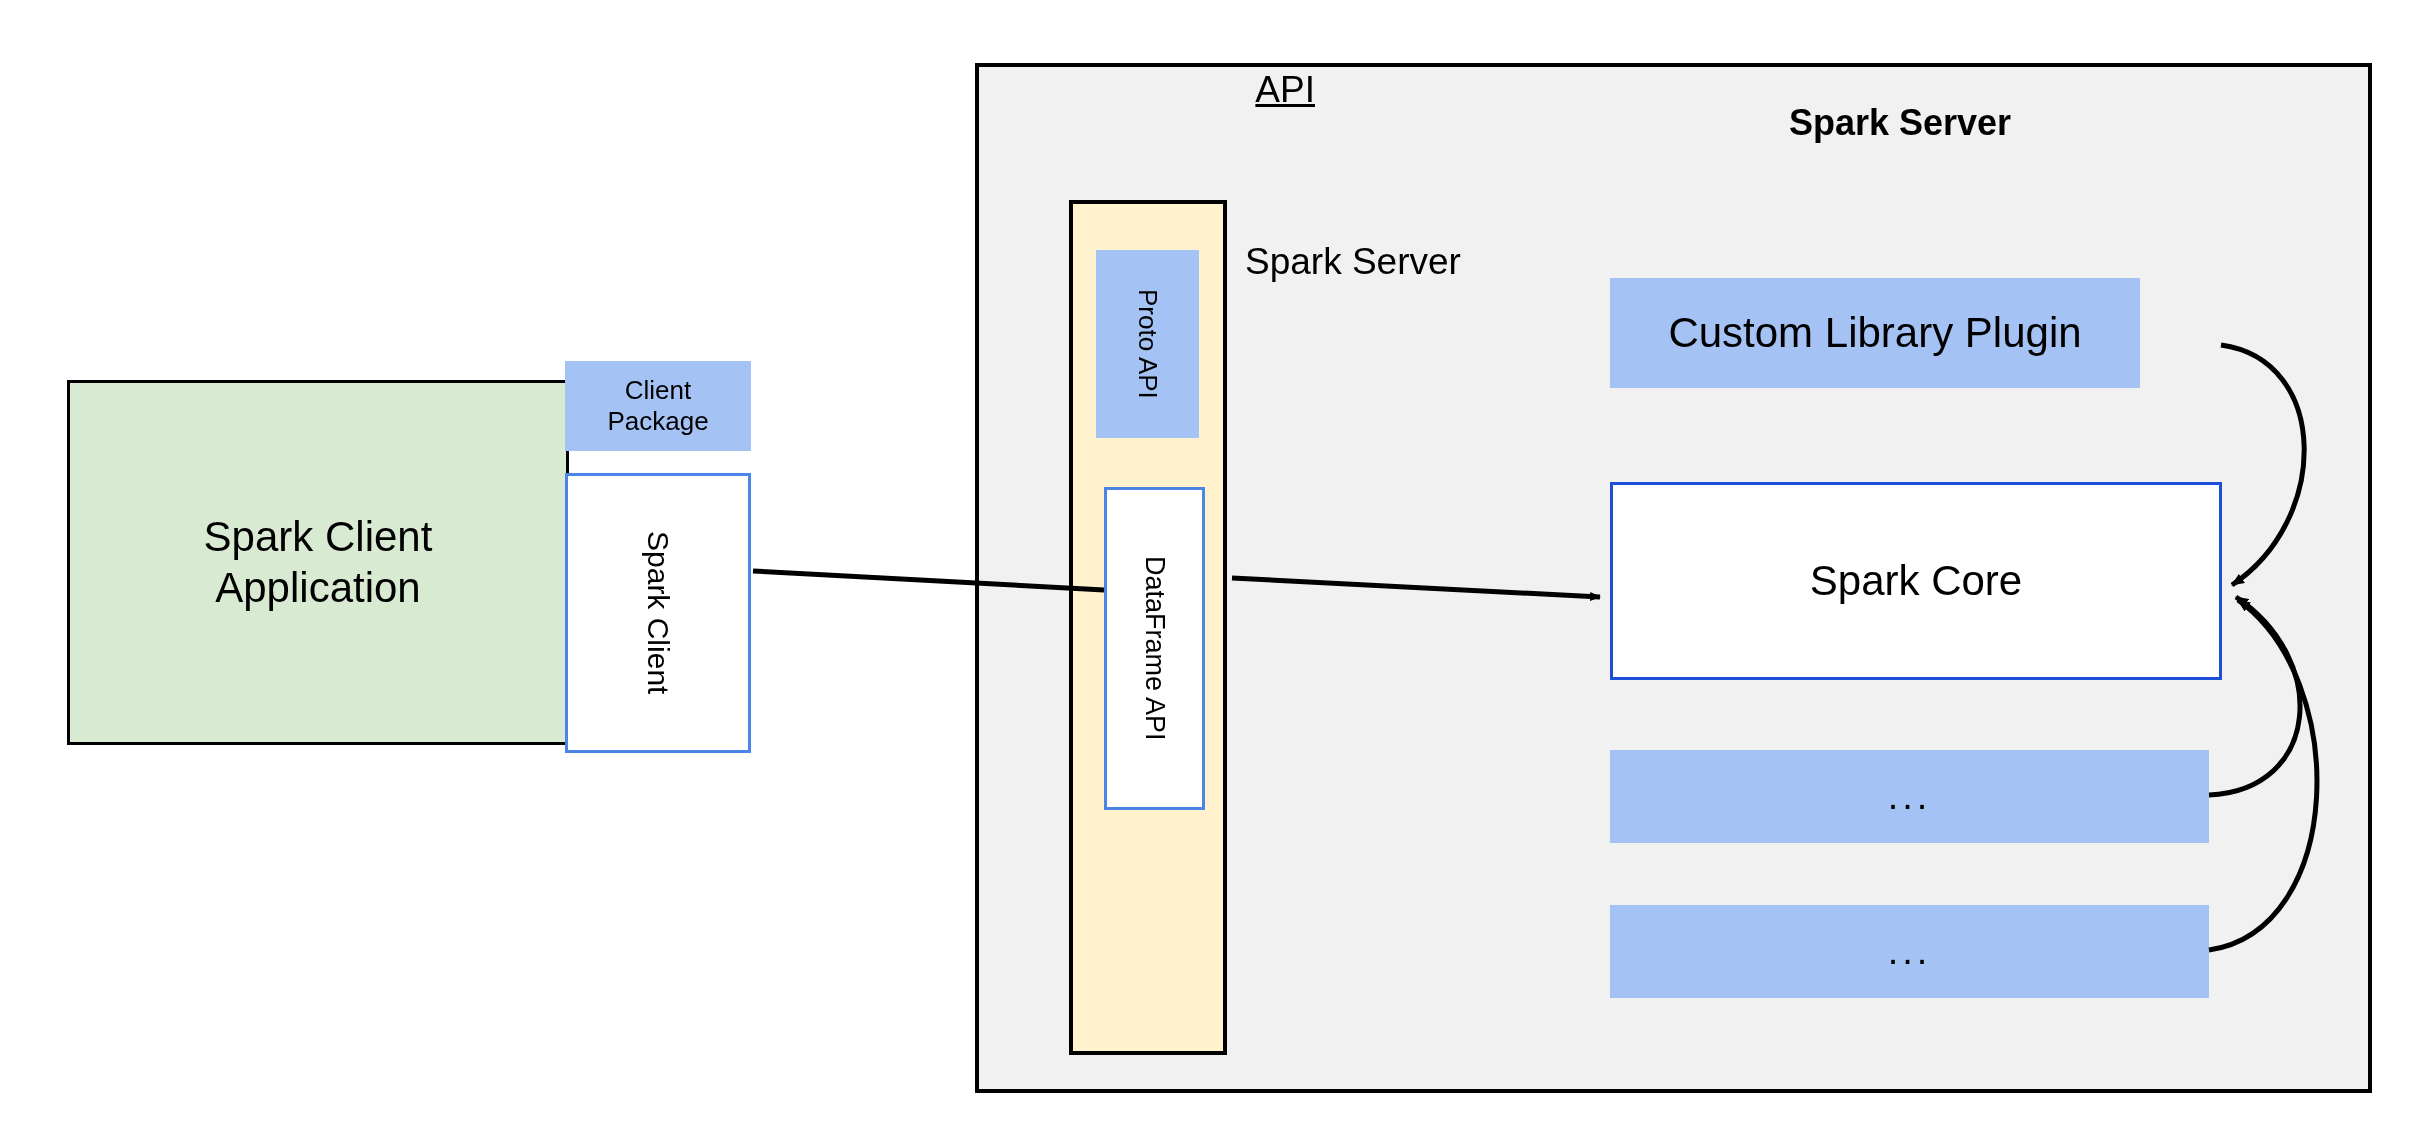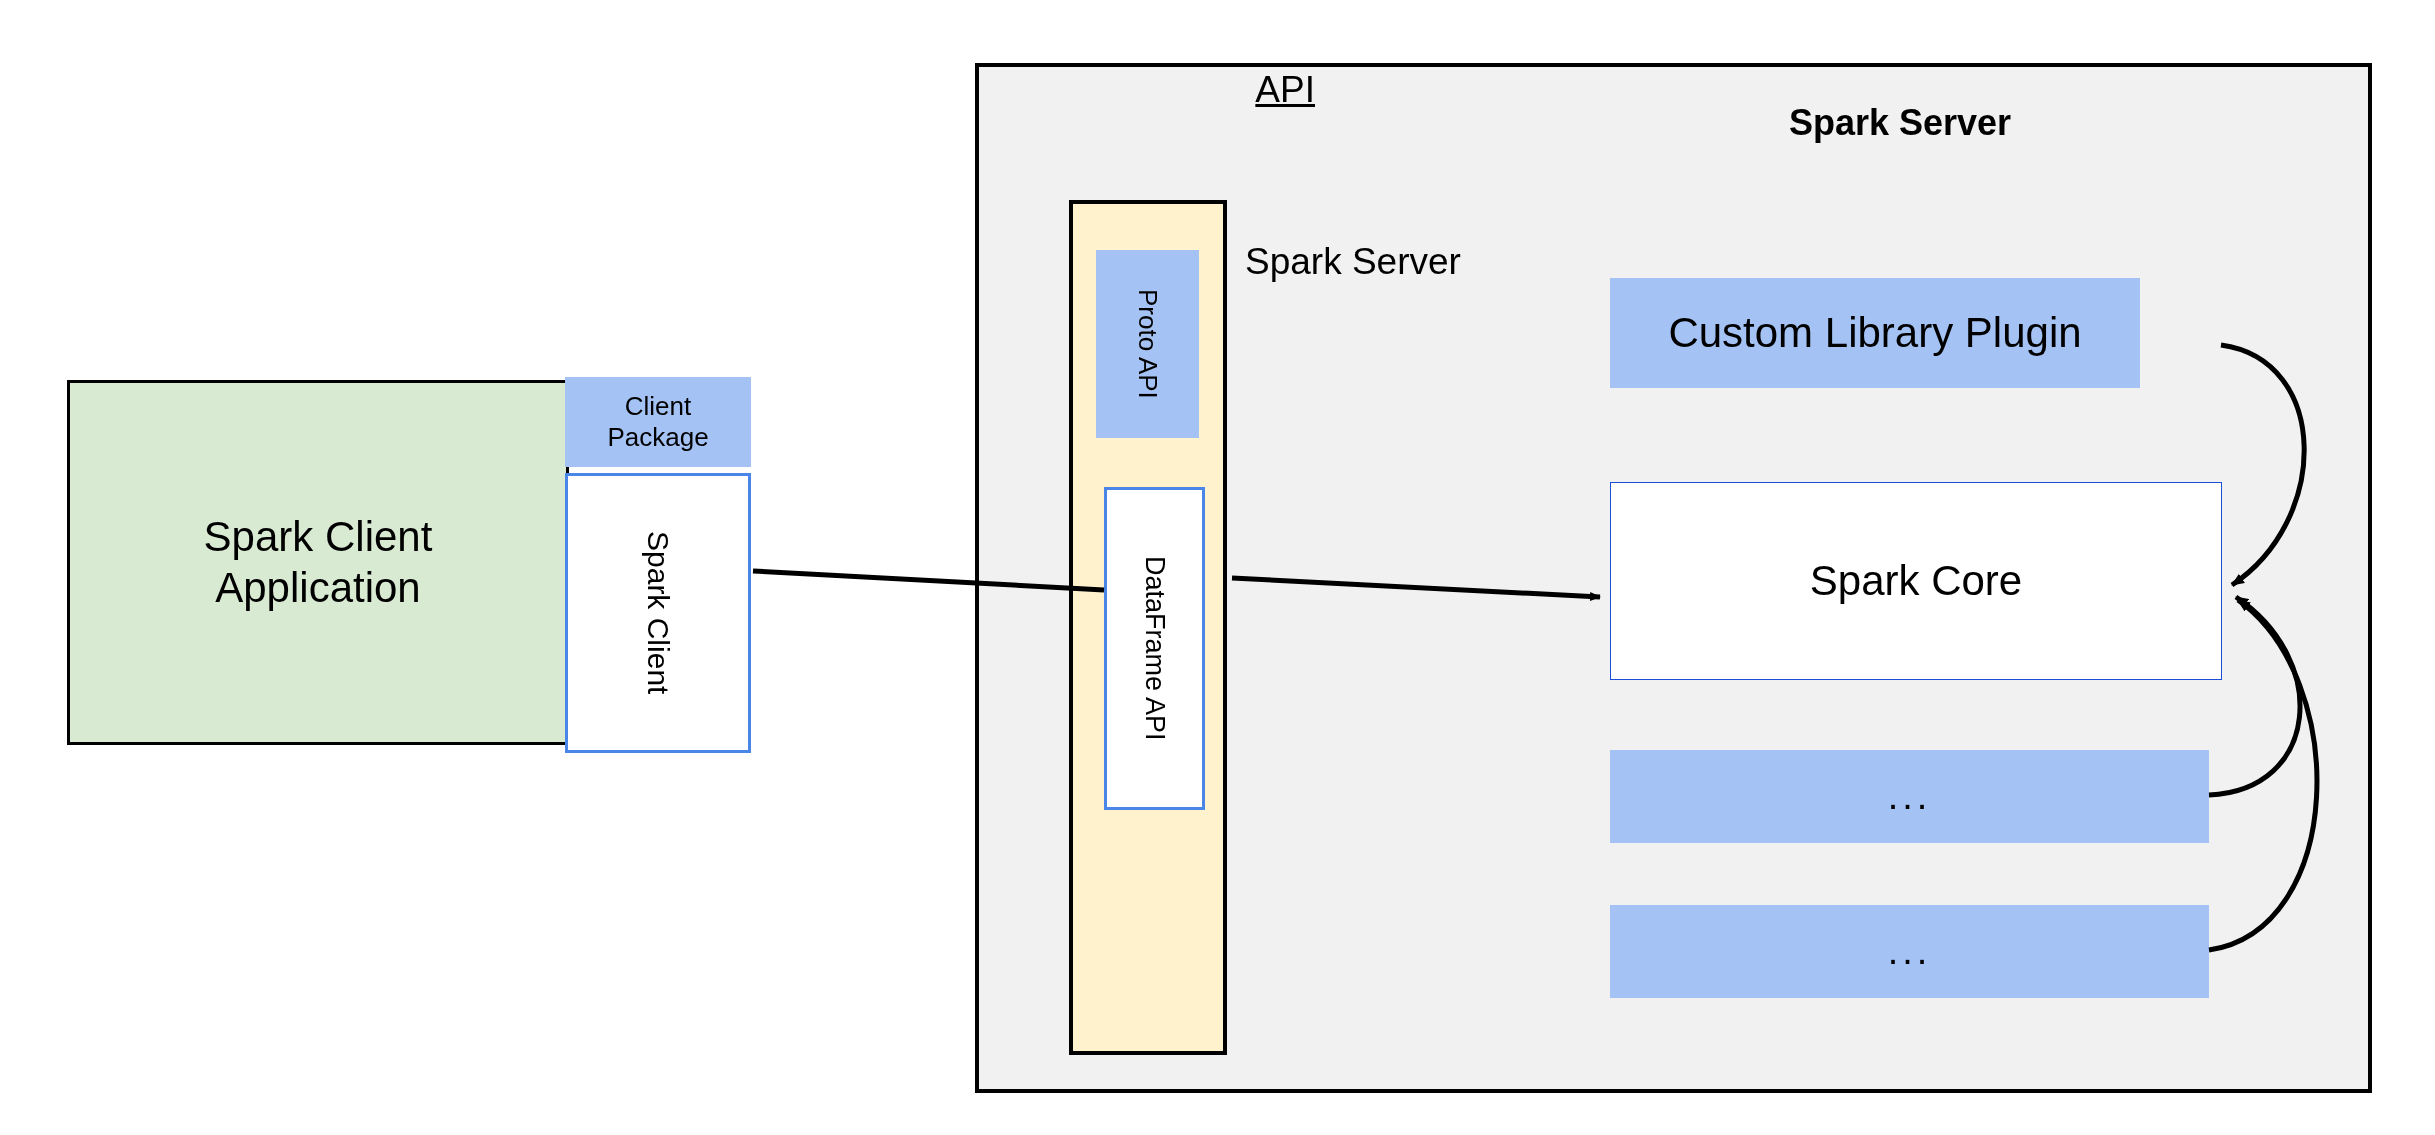--- a/index.html
+++ b/index.html
@@ -40,21 +40,21 @@
     width: 502px;
     height: 365px;
     background: #d9ead3;
     border: 3px solid #000000;
     font-size: 42px;
     z-index: 3;
   }
 
   #client-package {
     left: 565px;
-    top: 377px;
+    top: 361px;
     width: 186px;
     height: 90px;
     background: #a4c2f4;
     font-size: 26px;
     z-index: 4;
   }
 
   #spark-client {
     left: 565px;
     top: 473px;
@@ -168,21 +168,21 @@
     font-size: 42px;
     z-index: 3;
   }
 
   #spark-core {
     left: 1610px;
     top: 482px;
     width: 612px;
     height: 198px;
     background: #ffffff;
-    border: 1px solid #1d4ed8;
+    border: 3px solid #1d4ed8;
     font-size: 42px;
     z-index: 3;
   }
 
   #etc-1 {
     left: 1610px;
     top: 750px;
     width: 599px;
     height: 93px;
     background: #a4c2f4;

